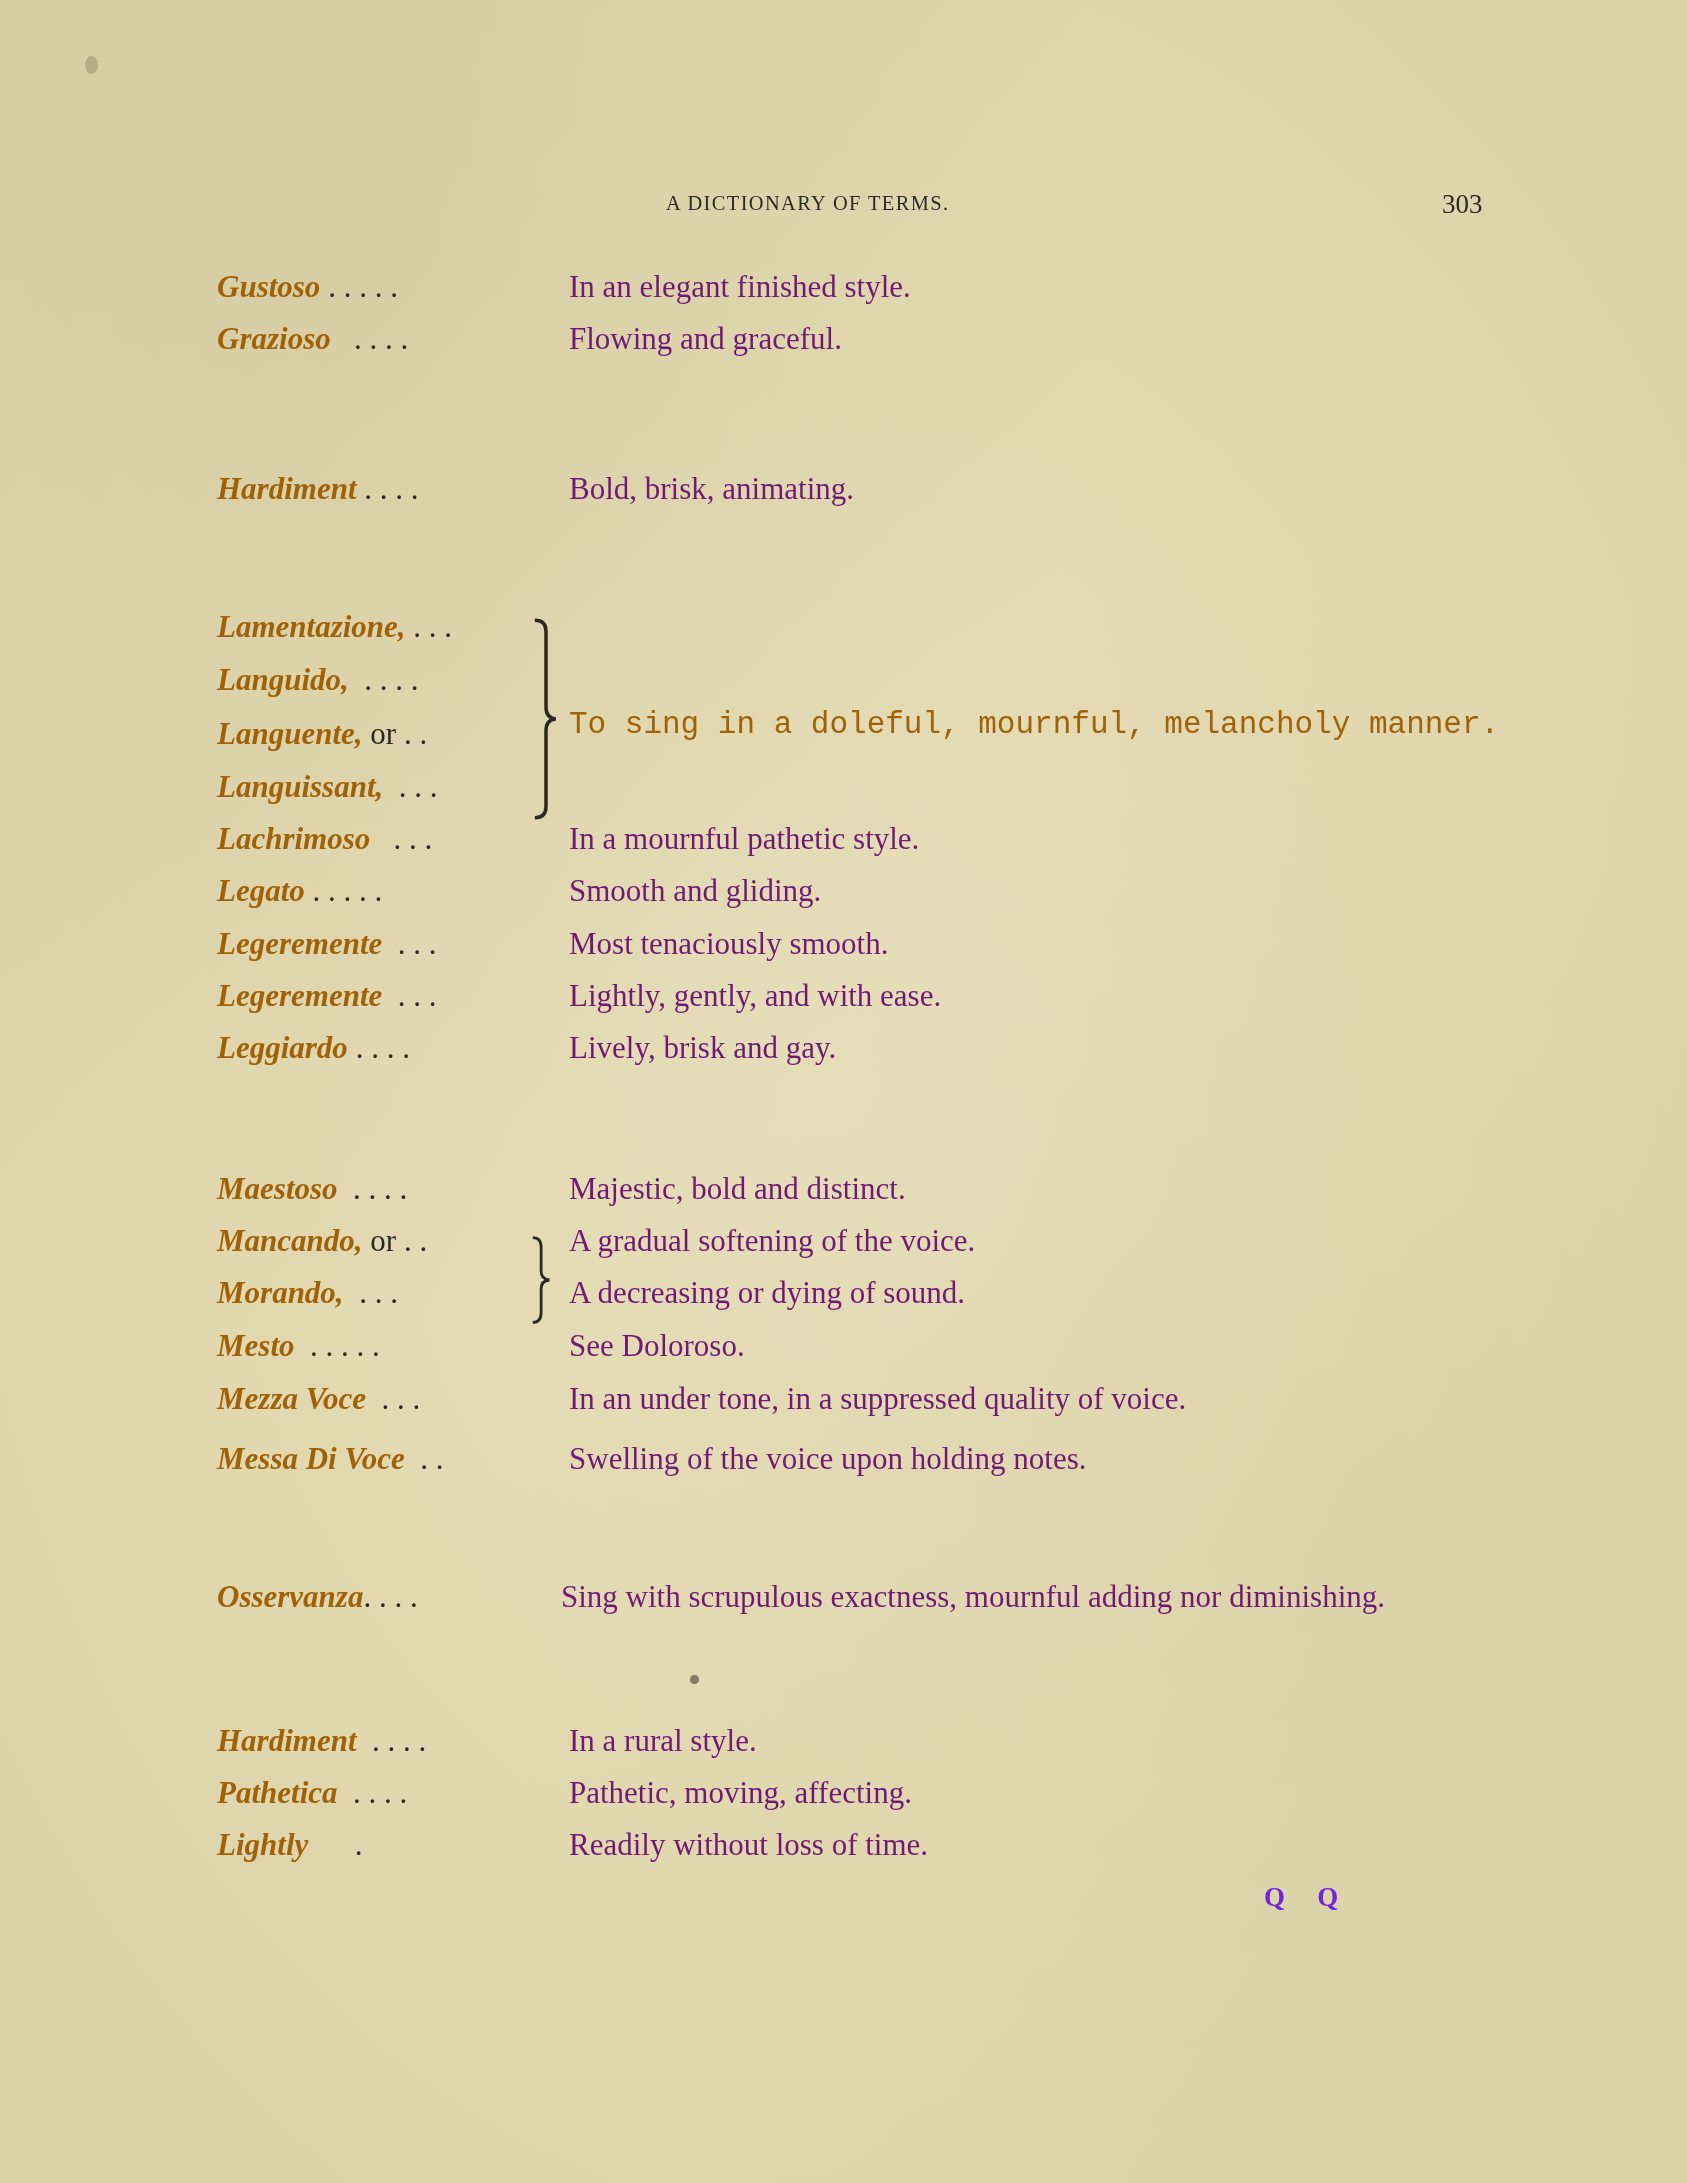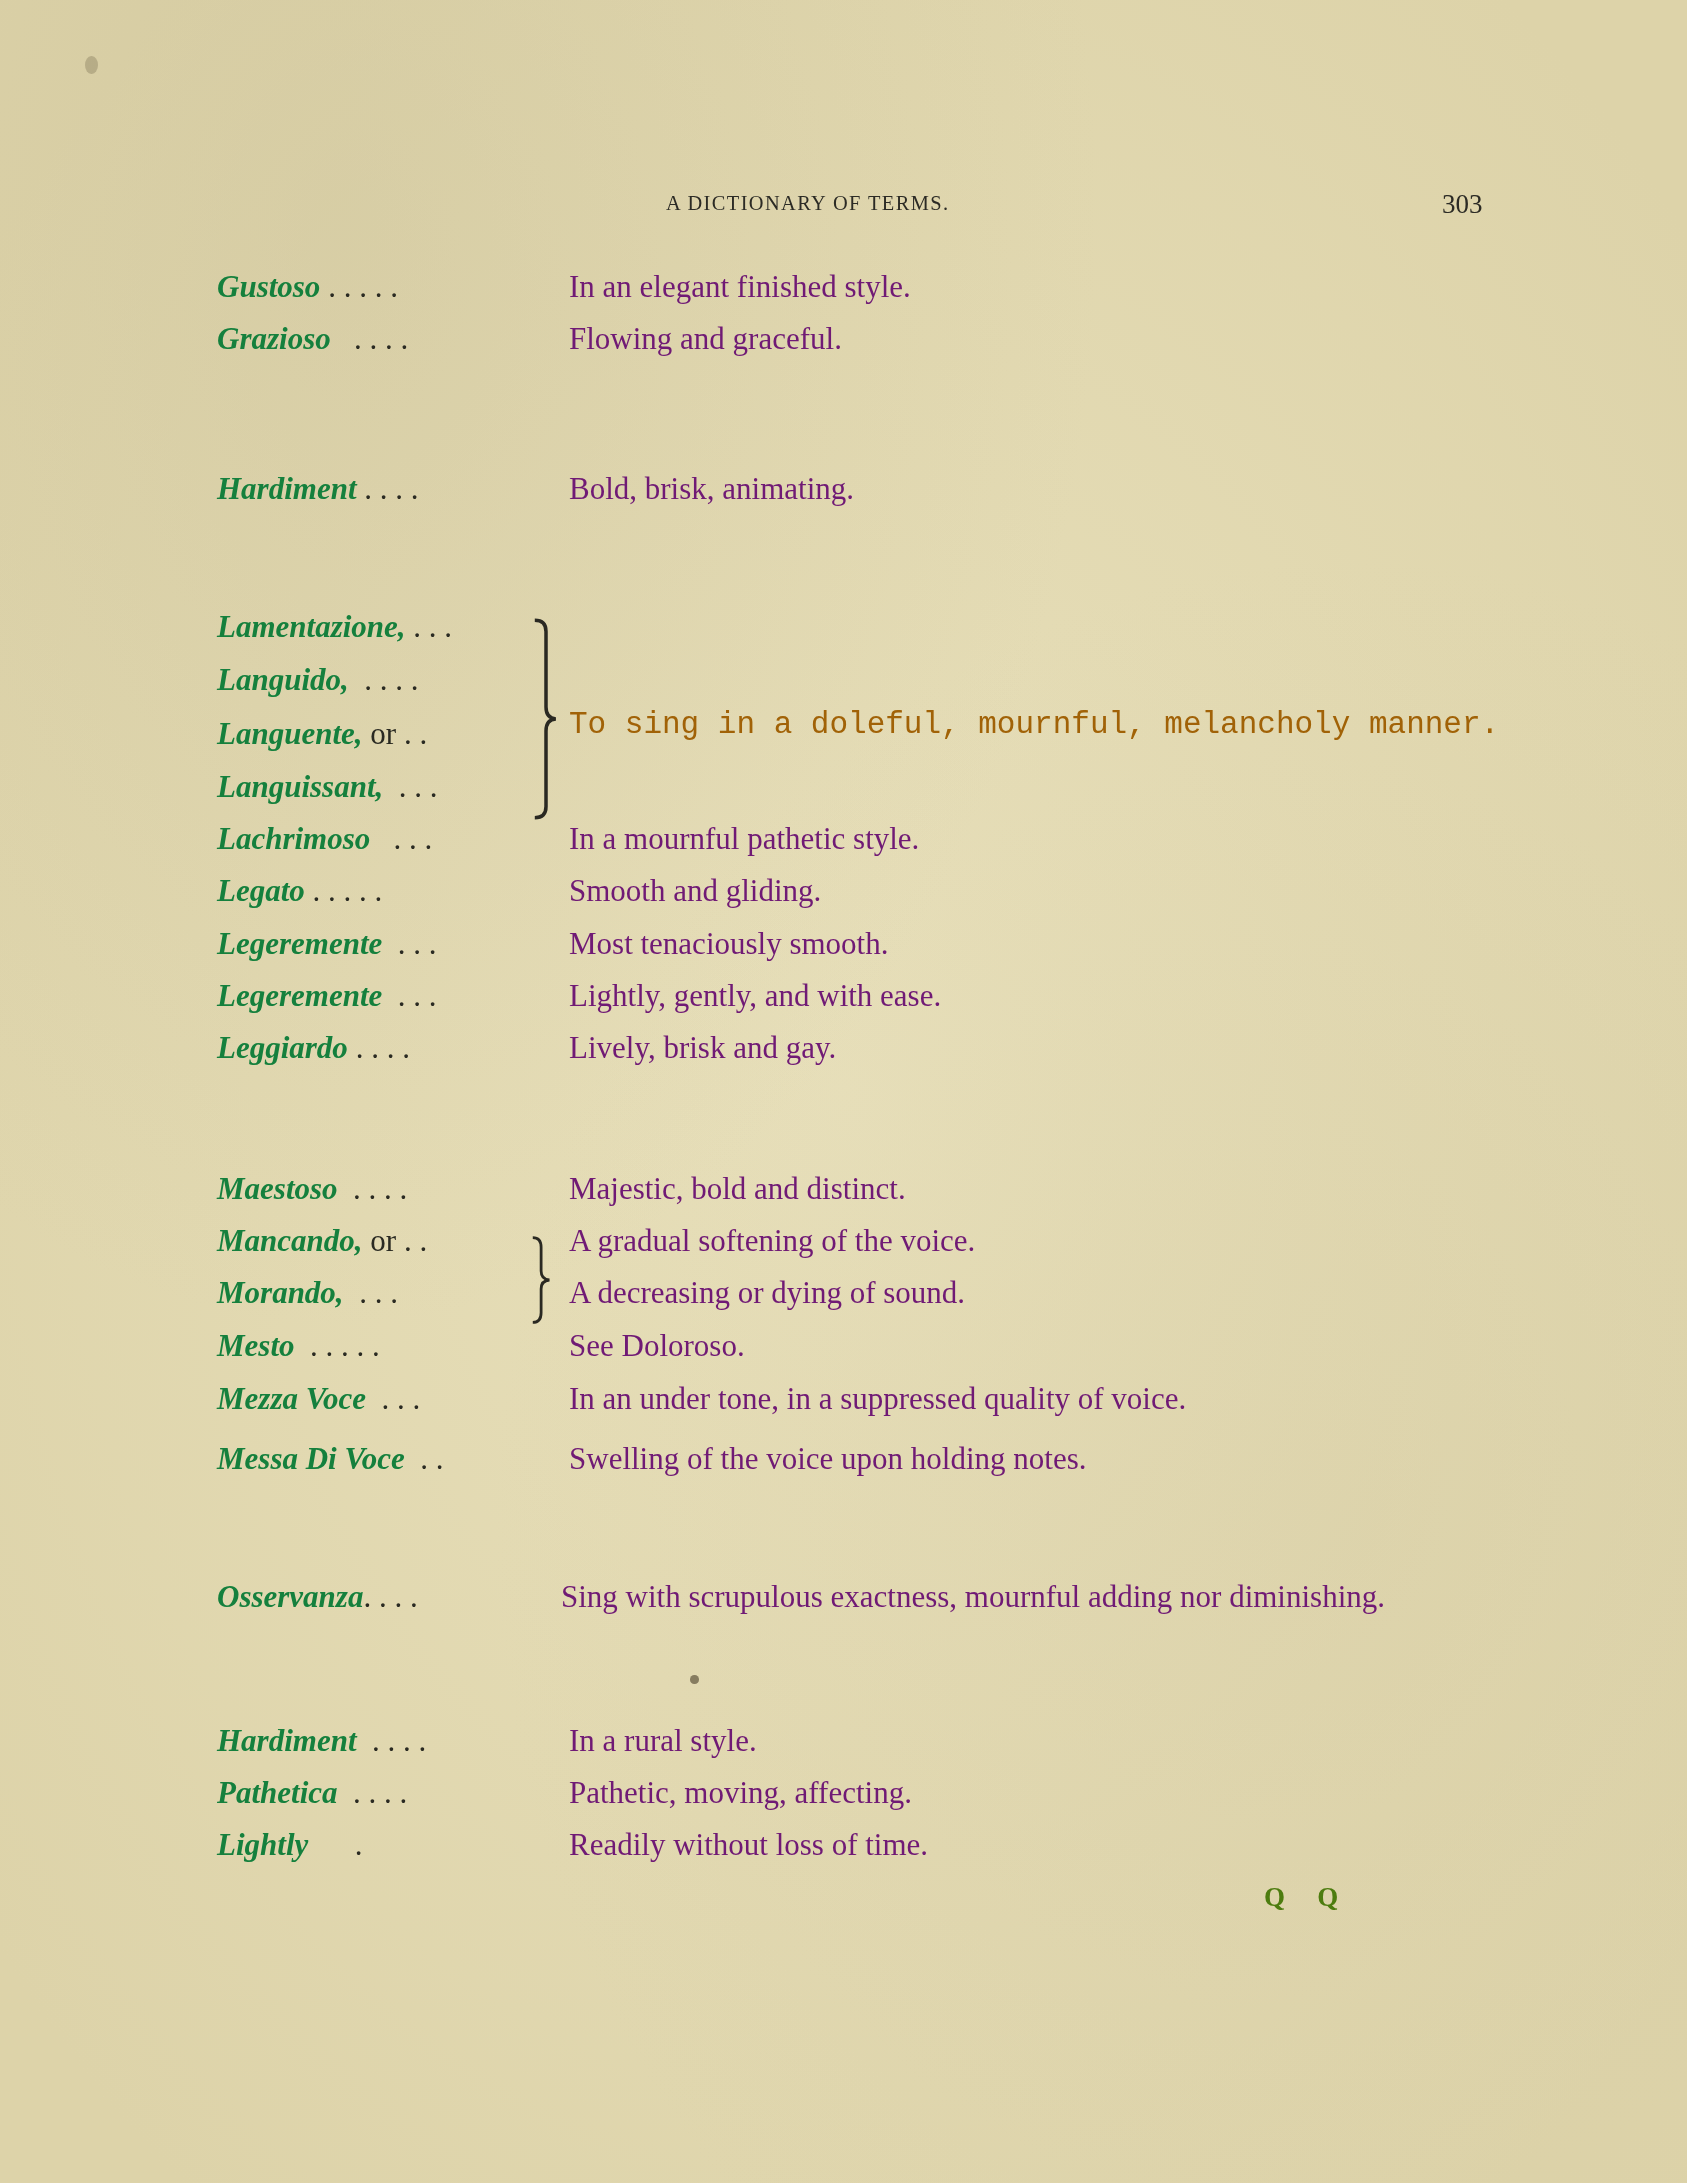--- a/index.html
+++ b/index.html
@@ -23,37 +23,37 @@
     .page-number {
       position: absolute; top: 189px; left: 1442px;
       font-size: 27px; font-family: "Liberation Serif", serif; color: #2c2b25;
     }
     .entry {
       position: absolute; left: 217px; height: 42px;
       font-size: 31px; line-height: 42px;
       font-family: "Liberation Serif", serif;
       white-space: nowrap;
     }
-    .term { font-style: italic; font-weight: bold; color: #15803d; }
+    .term { font-style: italic; font-weight: bold; color: #a16207; }
     .def {
       position: absolute; left: 352px;
       font-family: "Liberation Serif", serif; color: #701a75;
     }
     .brace {
       position: absolute; color: #2a2922;
       font-family: "DejaVu Serif", serif;
     }
     .group-def {
       position: absolute; font-size: 31px; line-height: 42px;
       font-family: Liberation Mono, monospace; color: #a16207; white-space: nowrap;
     }
     .sig {
       position: absolute; top: 1882px; left: 1264px;
       font-size: 27px; font-weight: bold; letter-spacing: 12.7px;
-      font-family: "Liberation Serif", serif; color: #4d7c0f;
+      font-family: "Liberation Serif", serif; color: #6d28d9;
     }
     .speck { position: absolute; border-radius: 50%; background: rgba(60,50,30,0.55); }
   </style>
 </head>
 <body>
 
 <div>
 
   <div class="header-title">A DICTIONARY OF TERMS.</div>
   <div class="page-number">303</div>

